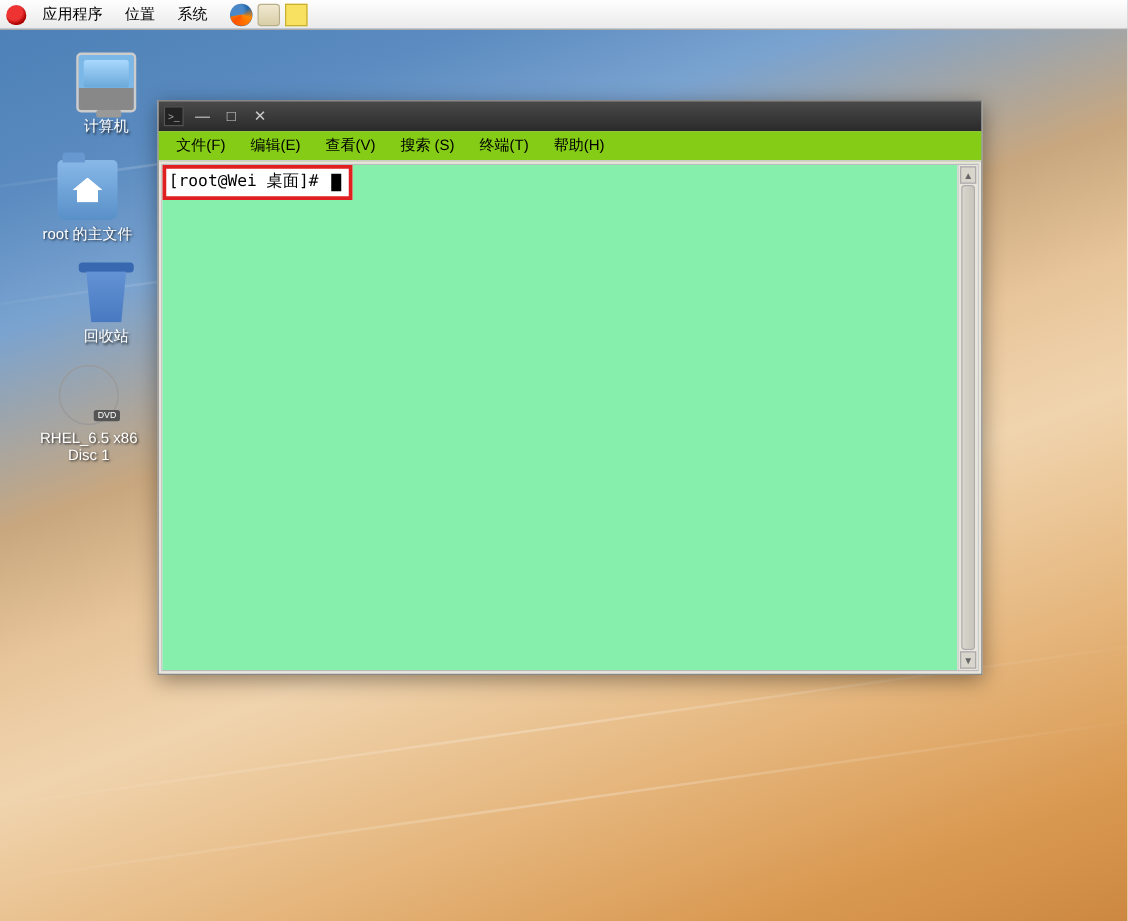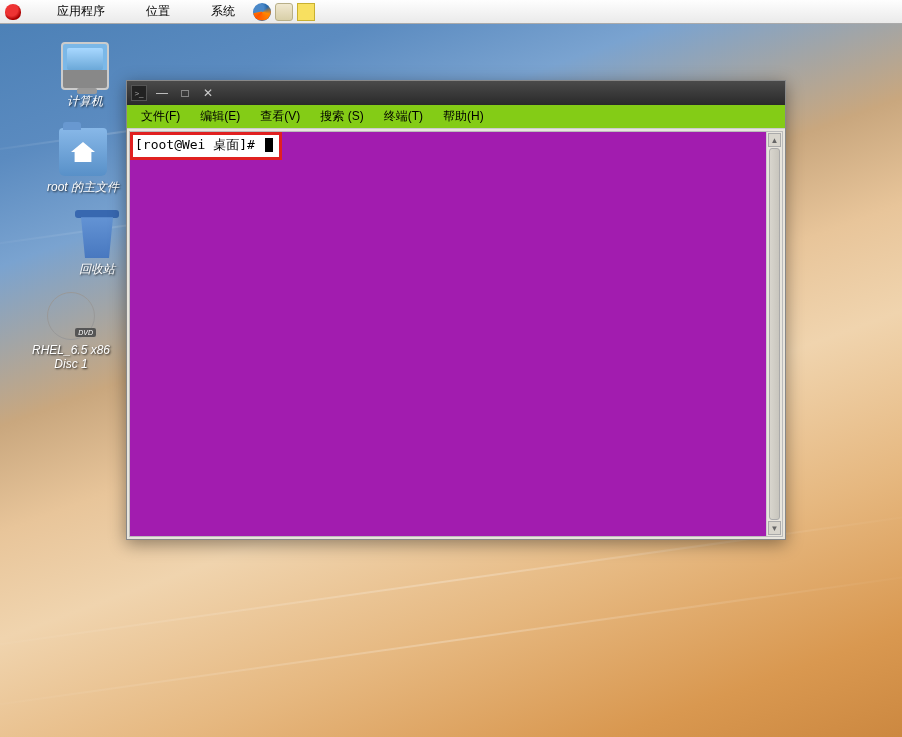--- a/index.html
+++ b/index.html
@@ -38,21 +38,20 @@
     }
     .redhat-icon {
       width: 16px; height: 16px;
       background: radial-gradient(circle at 40% 35%, #ee3333 45%, #aa0000 70%);
       border-radius: 50% 50% 45% 45%;
       position: relative;
     }
     .panel-menu-item {
       padding: 3px 8px;
       cursor: pointer;
-      margin-left: 23px;
     }
     .panel-sep { width: 6px; }
     .firefox-icon {
       width: 18px; height: 18px;
       background: radial-gradient(circle at 30% 30%, #4a88c8 30%, #2266aa 50%);
       border-radius: 50%;
       position: relative;
       overflow: hidden;
     }
     .firefox-icon::after {
@@ -78,21 +77,20 @@
     
     
     .desktop-icon {
       position: absolute;
       width: 80px;
       display: flex;
       flex-direction: column;
       align-items: center;
       gap: 2px;
       cursor: pointer;
-      font-style: italic;
     }
     .desktop-icon-img {
       width: 48px;
       height: 48px;
       position: relative;
     }
     .desktop-icon-label {
       color: white;
       font-size: 12px;
       text-align: center;
@@ -250,21 +248,21 @@
     
     .terminal-body-wrap {
       flex: 1;
       display: flex;
       background: white;
       margin: 2px;
       border: 1px solid #bbb;
     }
     .terminal-body {
       flex: 1;
-      background: #a21caf;
+      background: #86efac;
       padding: 2px 4px;
       font-family: monospace;
       font-size: 13px;
       position: relative;
     }
     .prompt-highlight {
       position: absolute;
       top: 0px;
       left: 0px;
       border: 3px solid #e02020;
@@ -347,28 +345,28 @@
   <div class="panel-icon">
       <div class="notes-icon"></div>
     </div>
 </div>
 
 <div class="desktop-icon" style="left:45px;top:42px">
   <div class="desktop-icon-img computer-icon-img"></div>
   <div class="desktop-icon-label">计算机</div>
 </div>
 
-<div class="desktop-icon" style="left:43px;top:128px">
+<div class="desktop-icon" style="left:30px;top:128px">
   <div class="desktop-icon-img folder-icon-img">
     <div class="home-glyph"></div>
   </div>
   <div class="desktop-icon-label">root 的主文件</div>
 </div>
 
-<div class="desktop-icon" style="left:57px;top:210px">
+<div class="desktop-icon" style="left:45px;top:210px">
   <div class="desktop-icon-img" style="background:none">
     <div class="trash-lid"></div>
     <div class="trash-icon-img"></div>
   </div>
   <div class="desktop-icon-label">回收站</div>
 </div>
 
 <div class="desktop-icon" style="left:24px;top:292px;width:94px">
   <div class="desktop-icon-img dvd-icon-img"></div>
   <div class="desktop-icon-label" style="white-space:pre-line">RHEL_6.5 x86

